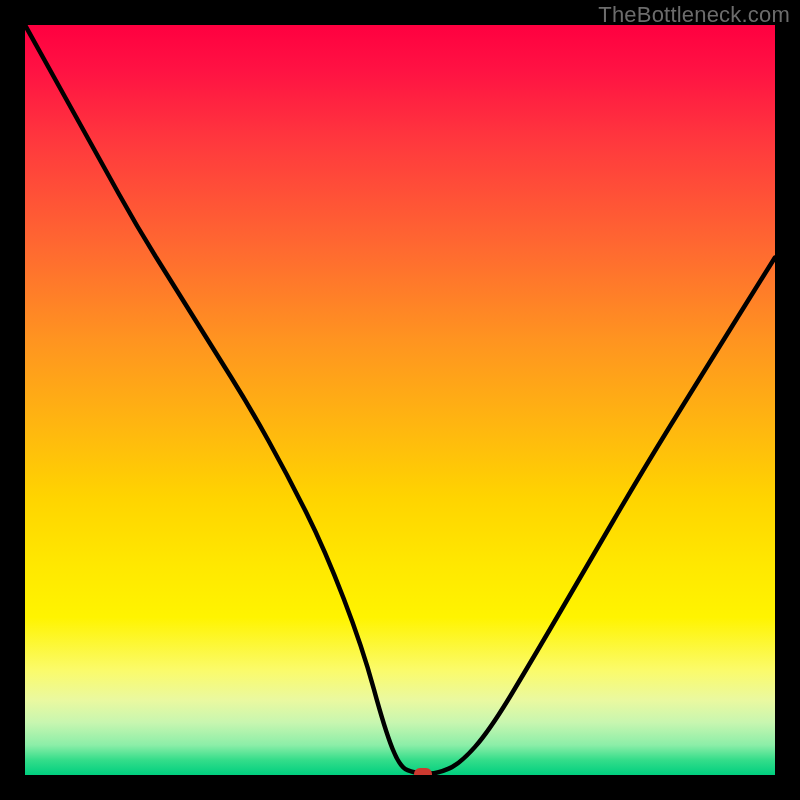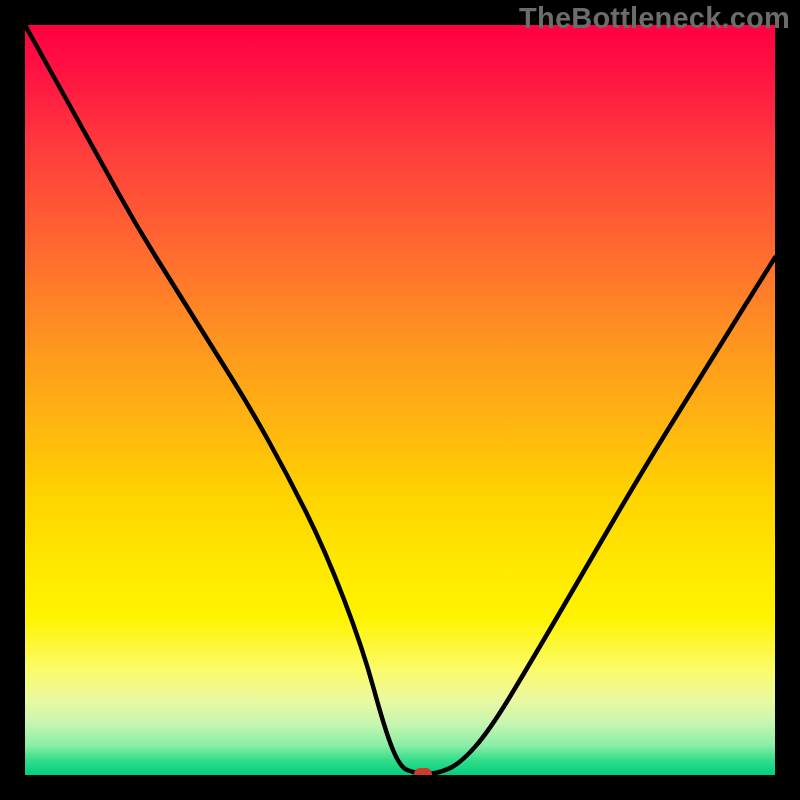--- a/index.html
+++ b/index.html
@@ -15,22 +15,22 @@
     position: relative;
     width: 800px;
     height: 800px;
     background: #000;
   }
   .watermark {
     position: absolute;
     top: 2px;
     right: 10px;
     color: #6c6c6c;
-    font-size: 29px;
-    font-weight: 700;
+    font-size: 22px;
+    font-weight: 400;
     letter-spacing: 0.2px;
     z-index: 5;
     user-select: none;
   }
   .plot-area {
     position: absolute;
     left: 25px;
     top: 25px;
     width: 750px;
     height: 750px;

